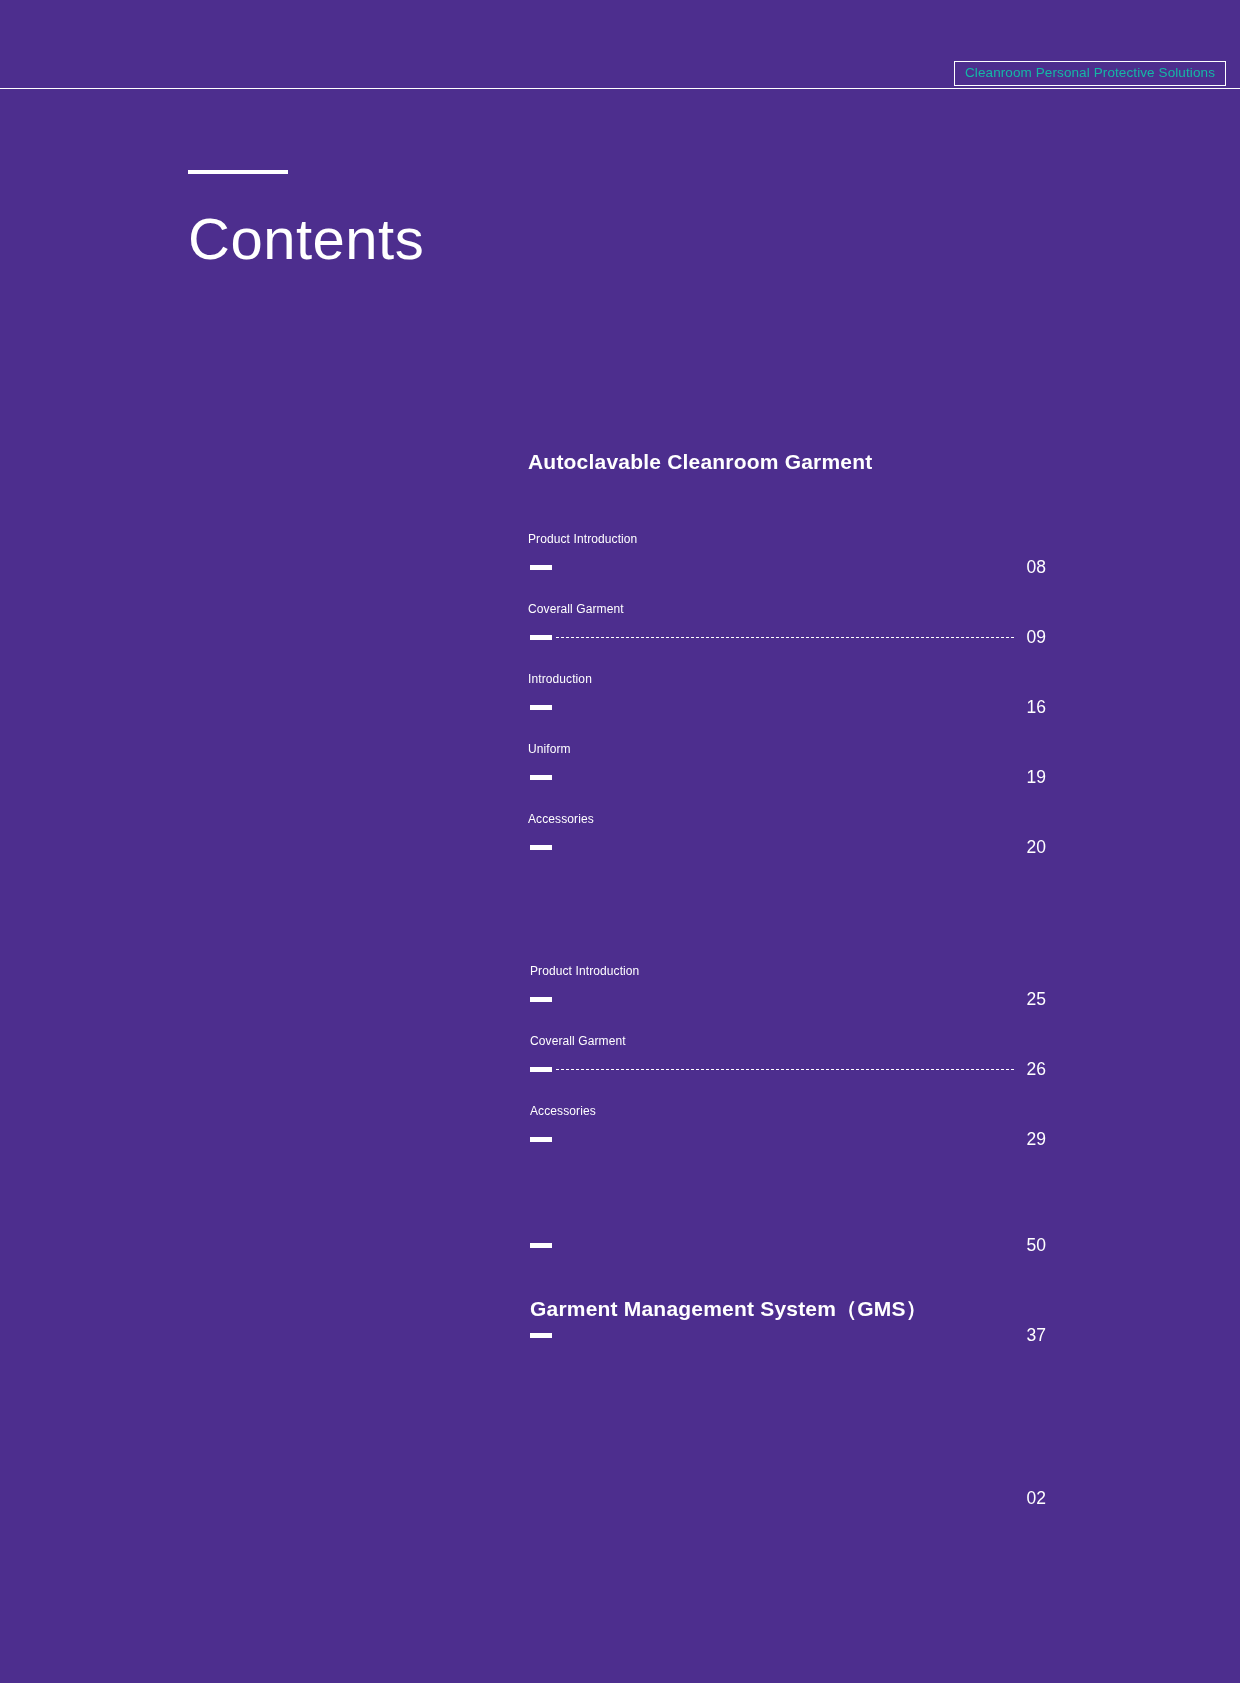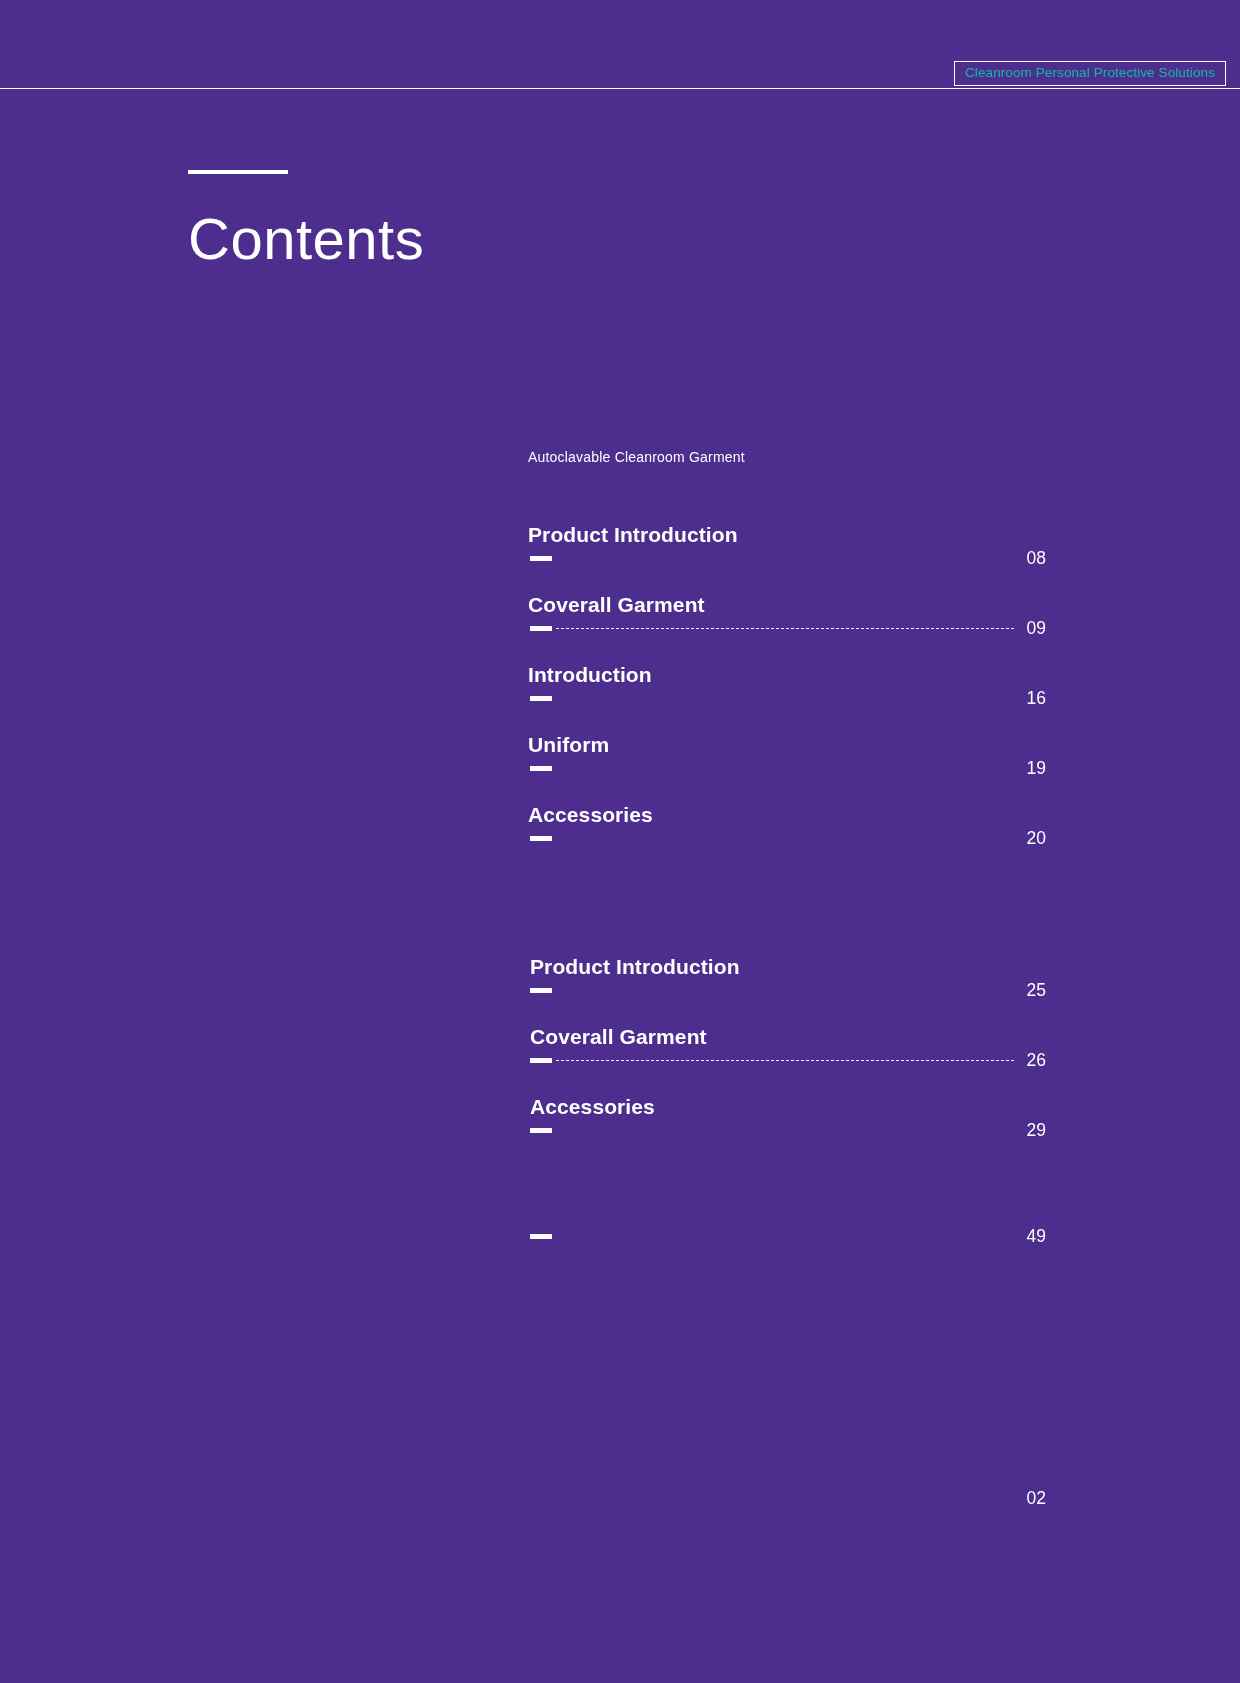--- a/index.html
+++ b/index.html
@@ -68,34 +68,34 @@
 
   
   .toc {
     position: absolute;
     top: 448px;
     left: 528px;
     width: 518px;
   }
 
   .section-head {
-    font-size: 14px;
-    font-weight: normal;
+    font-size: 21px;
+    font-weight: bold;
     letter-spacing: 0.2px;
     line-height: 1.3;
   }
   .section-head.indent { padding-left: 2px; }
 
   .entry {
     position: relative;
     height: 70px;
   }
   .entry .label {
-    font-size: 21px;
-    font-weight: 700;
+    font-size: 12px;
+    font-weight: 400;
     letter-spacing: 0.1px;
     line-height: 1;
     position: absolute;
     top: 0;
     left: 0;
   }
   .entry .marker {
     position: absolute;
     top: 32px;
     left: 2px;
@@ -217,19 +217,24 @@
   </div>
 
   <div class="entry e-indent">
     <div class="label">Accessories</div>
     <div class="marker"></div>
     <div class="page">29</div>
   </div>
 
   <div class="block-head-wrap" style="height:120px;">
     <div class="marker" style="top:68px;"></div>
-    <div class="page" style="top:62px;">49</div>
-  </div>
-
+    <div class="page" style="top:62px;">50</div>
+  </div>
+
+  <div class="block-head-wrap" style="height:90px;">
+    <div class="section-head indent">Garment Management System（GMS）</div>
+    <div class="marker" style="top:38px;"></div>
+    <div class="page" style="top:32px;">37</div>
+  </div>
 
 </div>
 
 <div class="footer-page">02</div>
 
 </body></html>

